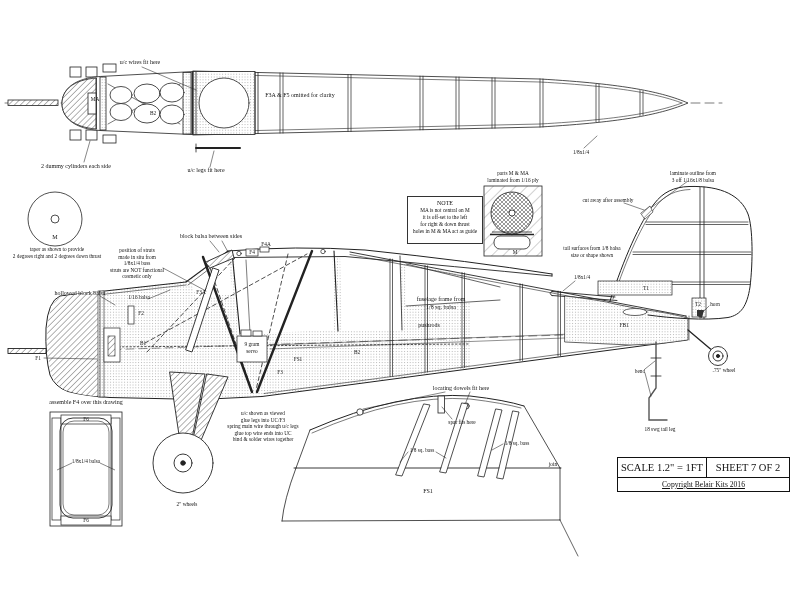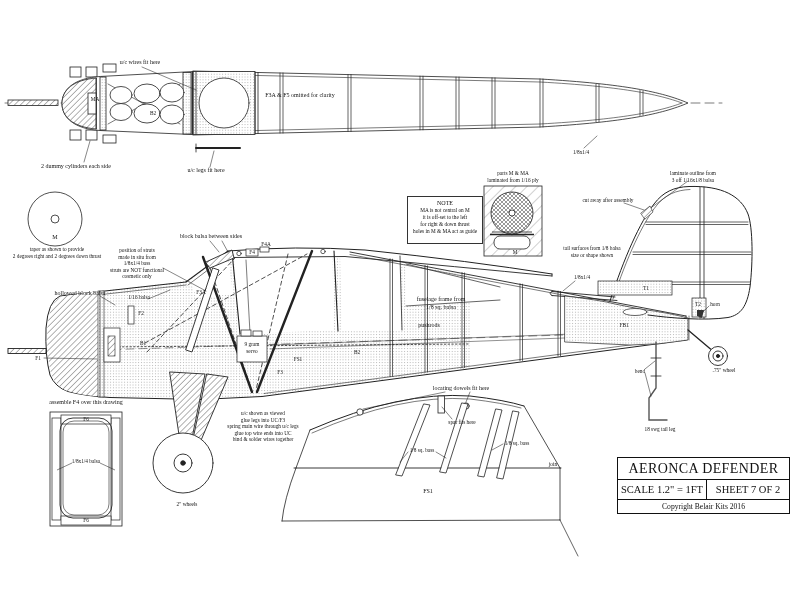--- a/index.html
+++ b/index.html
@@ -16,21 +16,21 @@
   .tblock{position:absolute;left:617px;top:457px;width:171px;border:1.3px solid #111;background:#fff;
        text-align:center;}
   .tb-r{border-top:1px solid #111;display:flex;align-items:center;justify-content:center;}
   .tb-r:first-child{border-top:none;}
   .tb-name{height:21px;font-size:14px;letter-spacing:.4px;}
   .tb-split{height:19px;padding:0;}
   .tb-c{display:flex;align-items:center;justify-content:center;font-size:10.5px;height:100%;}
   .tb-c2{flex:1;border-left:1px solid #111;}
   .tb-designer{height:13px;font-size:7.6px;}
   .tb-brand{height:32px;font-size:21px;}
-  .tb-copy{height:13px;font-size:7.6px;}
+  .tb-copy{height:13px;font-size:7.6px;text-decoration:underline;}
 </style>
 </head>
 <body>
 
 <div id="sheet">
 
 <svg width="800" height="599" viewBox="0 0 800 599">
   <defs>
     <pattern id="hatch" width="4.2" height="4.2" patternUnits="userSpaceOnUse" patternTransform="rotate(45)">
       <rect width="4.2" height="4.2" fill="#ffffff"></rect>
@@ -395,21 +395,20 @@
 <div class="lbl s" style="left:517px;top:443px">1/8 sq. bass</div>
 <div class="lbl s" style="left:553px;top:464px">join</div>
 <div class="lbl" style="left:428px;top:492px">FS1</div>
 
 <div class="lbl" style="left:86px;top:403px">assemble F4 over this drawing</div>
 <div class="lbl s" style="left:86px;top:419px">F6</div>
 <div class="lbl s" style="left:86px;top:520px">F6</div>
 <div class="lbl s" style="left:86px;top:461px">1/8x1/4 balsa</div>
 
 <div class="tblock">
-  <div class="tb-r tb-name">AERONCA DEFENDER</div>
   <div class="tb-r tb-split">
     <div class="tb-c" style="width:88px">SCALE 1.2" = 1FT</div>
     <div class="tb-c tb-c2">SHEET 7 OF 2</div>
   </div>
   <div class="tb-r tb-copy">Copyright Belair Kits 2016</div>
 </div>
 
 </div>
 
 </body></html>

